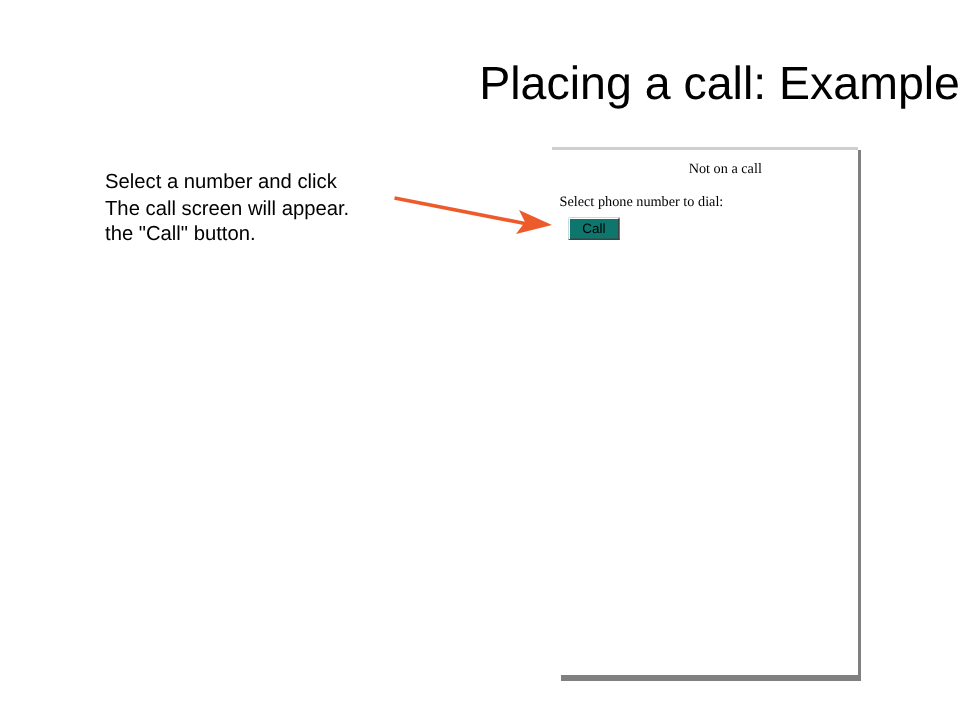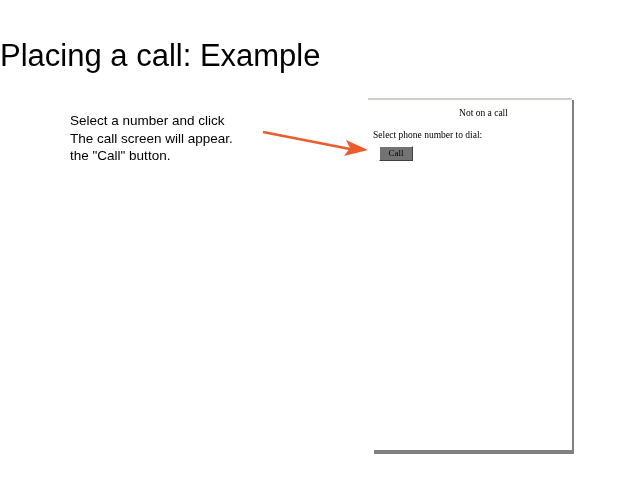--- a/index.html
+++ b/index.html
@@ -15,21 +15,21 @@
     overflow: hidden;
     position: relative;
   }
 
   
   .slide-title {
     position: absolute;
     left: 0;
     top: 38px;
     width: 640px;
-    text-align: left;
+    text-align: right;
     font-family: "Liberation Sans", sans-serif;
     font-size: 31px;
     font-weight: 400;
     color: #000000;
     letter-spacing: 0px;
     white-space: nowrap;
   }
 
   
   .body-text {
@@ -156,27 +156,27 @@
     border-right: 3px solid transparent;
     border-top: 3px solid #000000;
   }
   .call-btn {
     display: inline-flex;
     align-items: center;
     justify-content: center;
     width: 34px;
     height: 15px;
     margin-left: 6px;
-    background: #737373;
+    background: #0f766e;
     border-top: 1px solid #ffffff;
     border-left: 1px solid #ffffff;
     border-right: 1px solid #404040;
     border-bottom: 1px solid #404040;
     box-sizing: border-box;
-    font-family: Liberation Serif, serif;
+    font-family: Liberation Sans, sans-serif;
     font-size: 9px;
     color: #000000;
   }
 </style>
 </head>
 <body>
 
 <div class="slide-title">Placing a call: Example</div>
 
 <div class="body-text">

